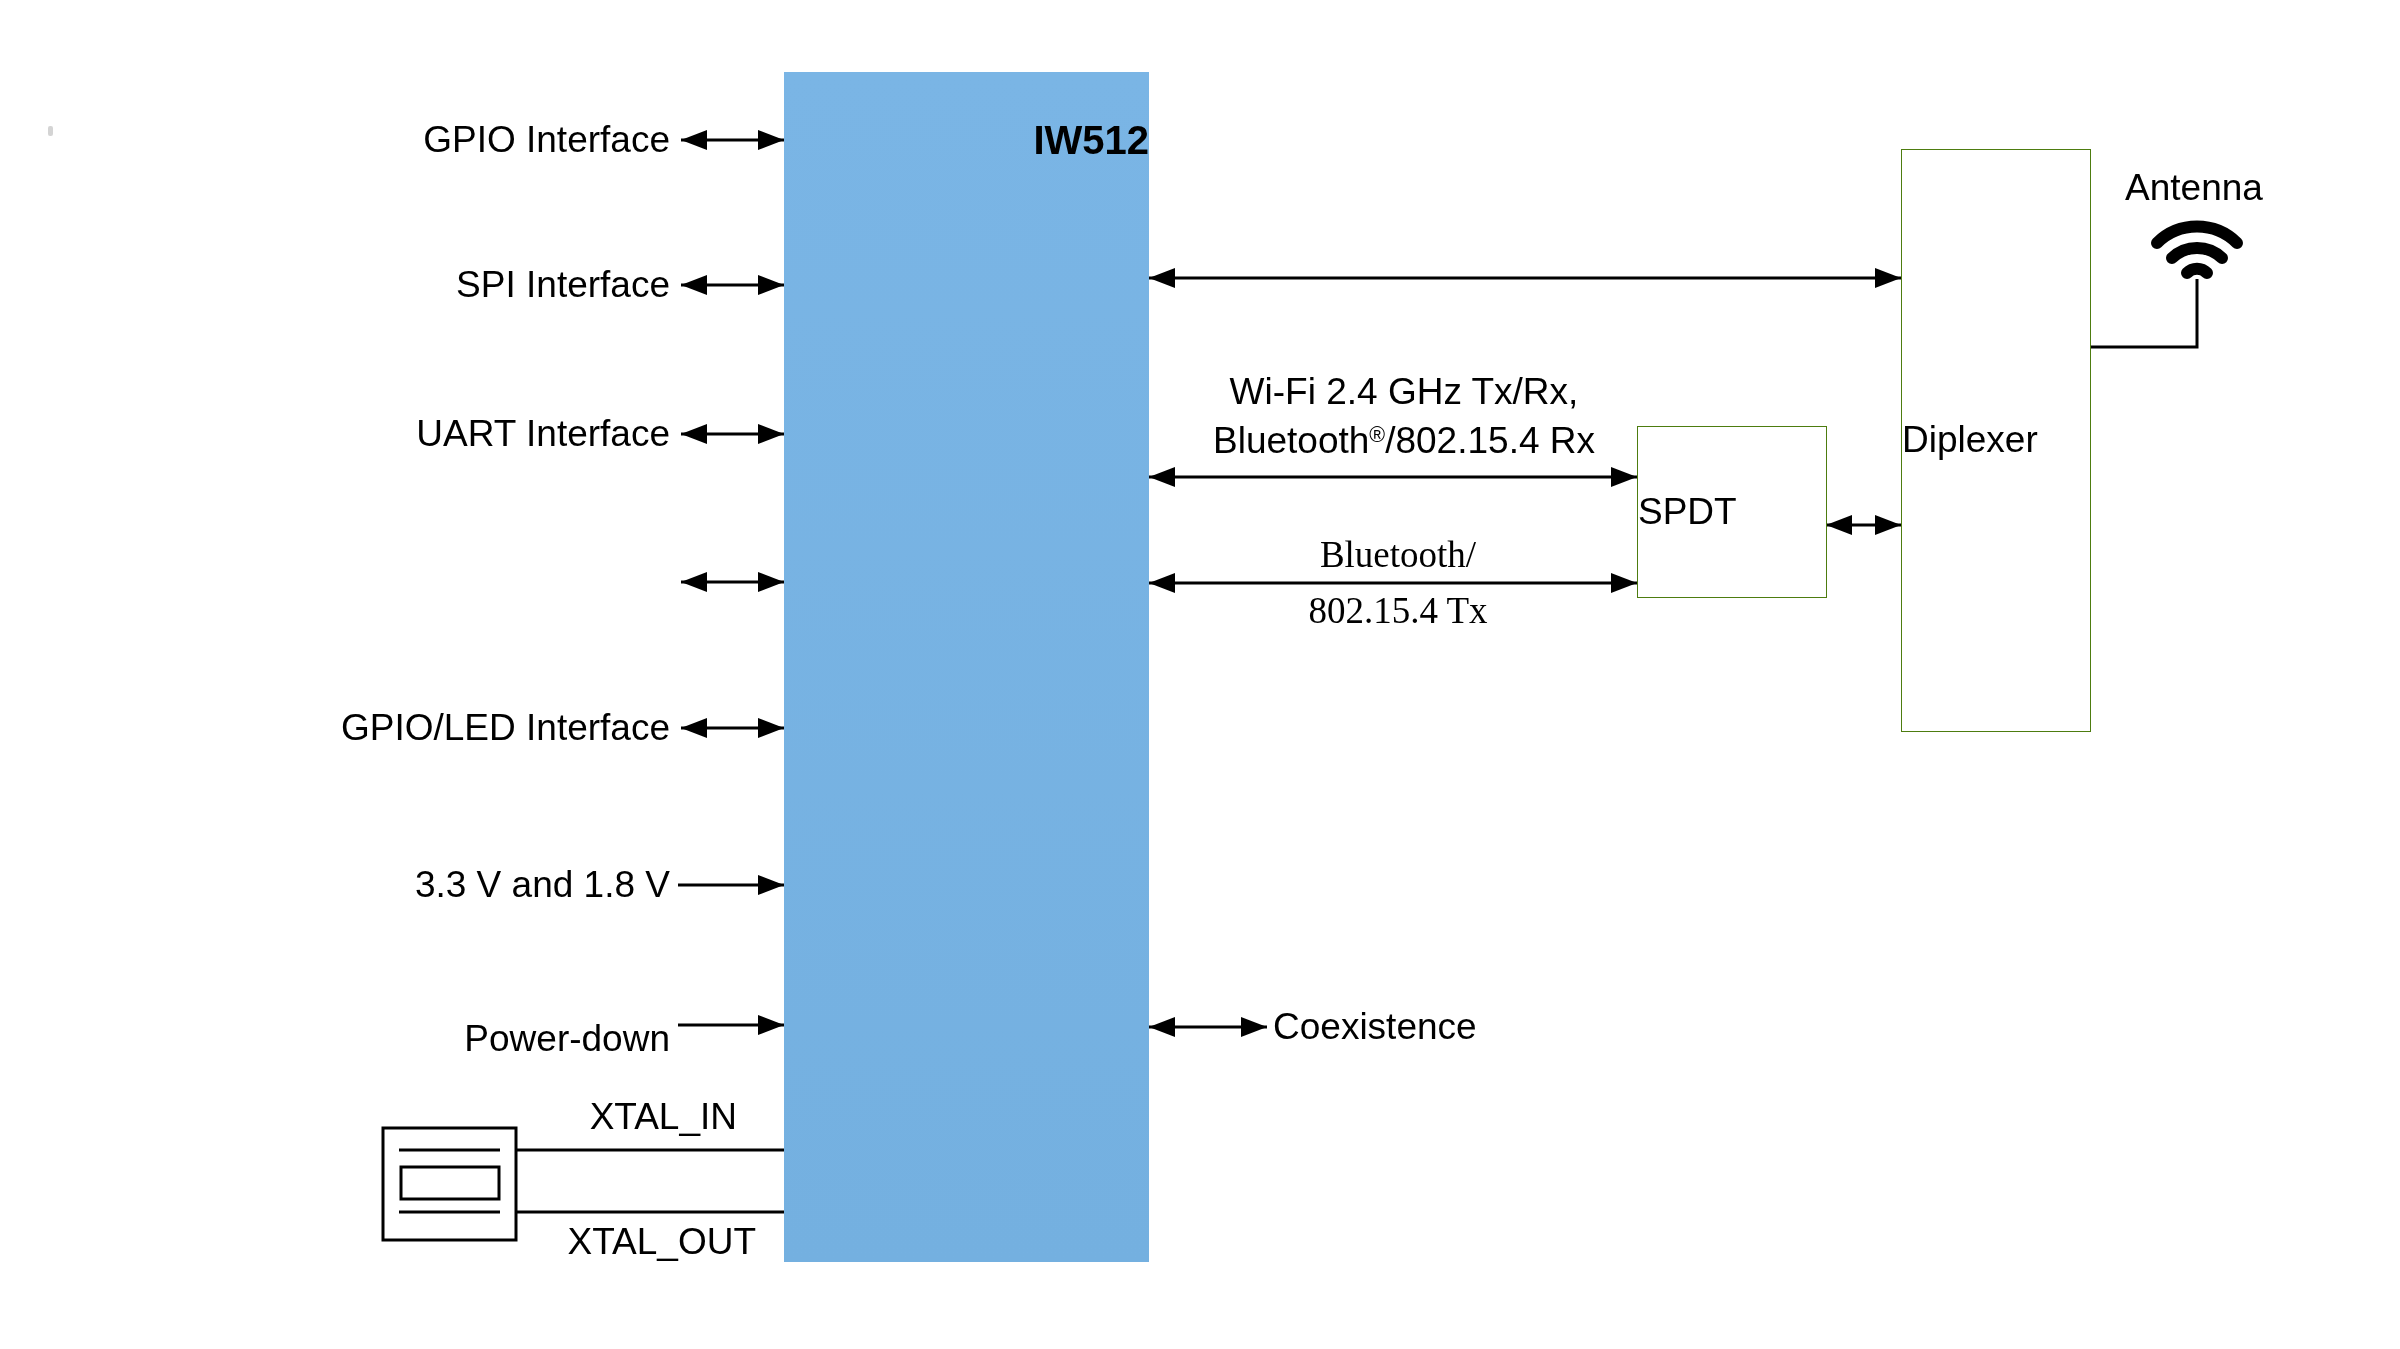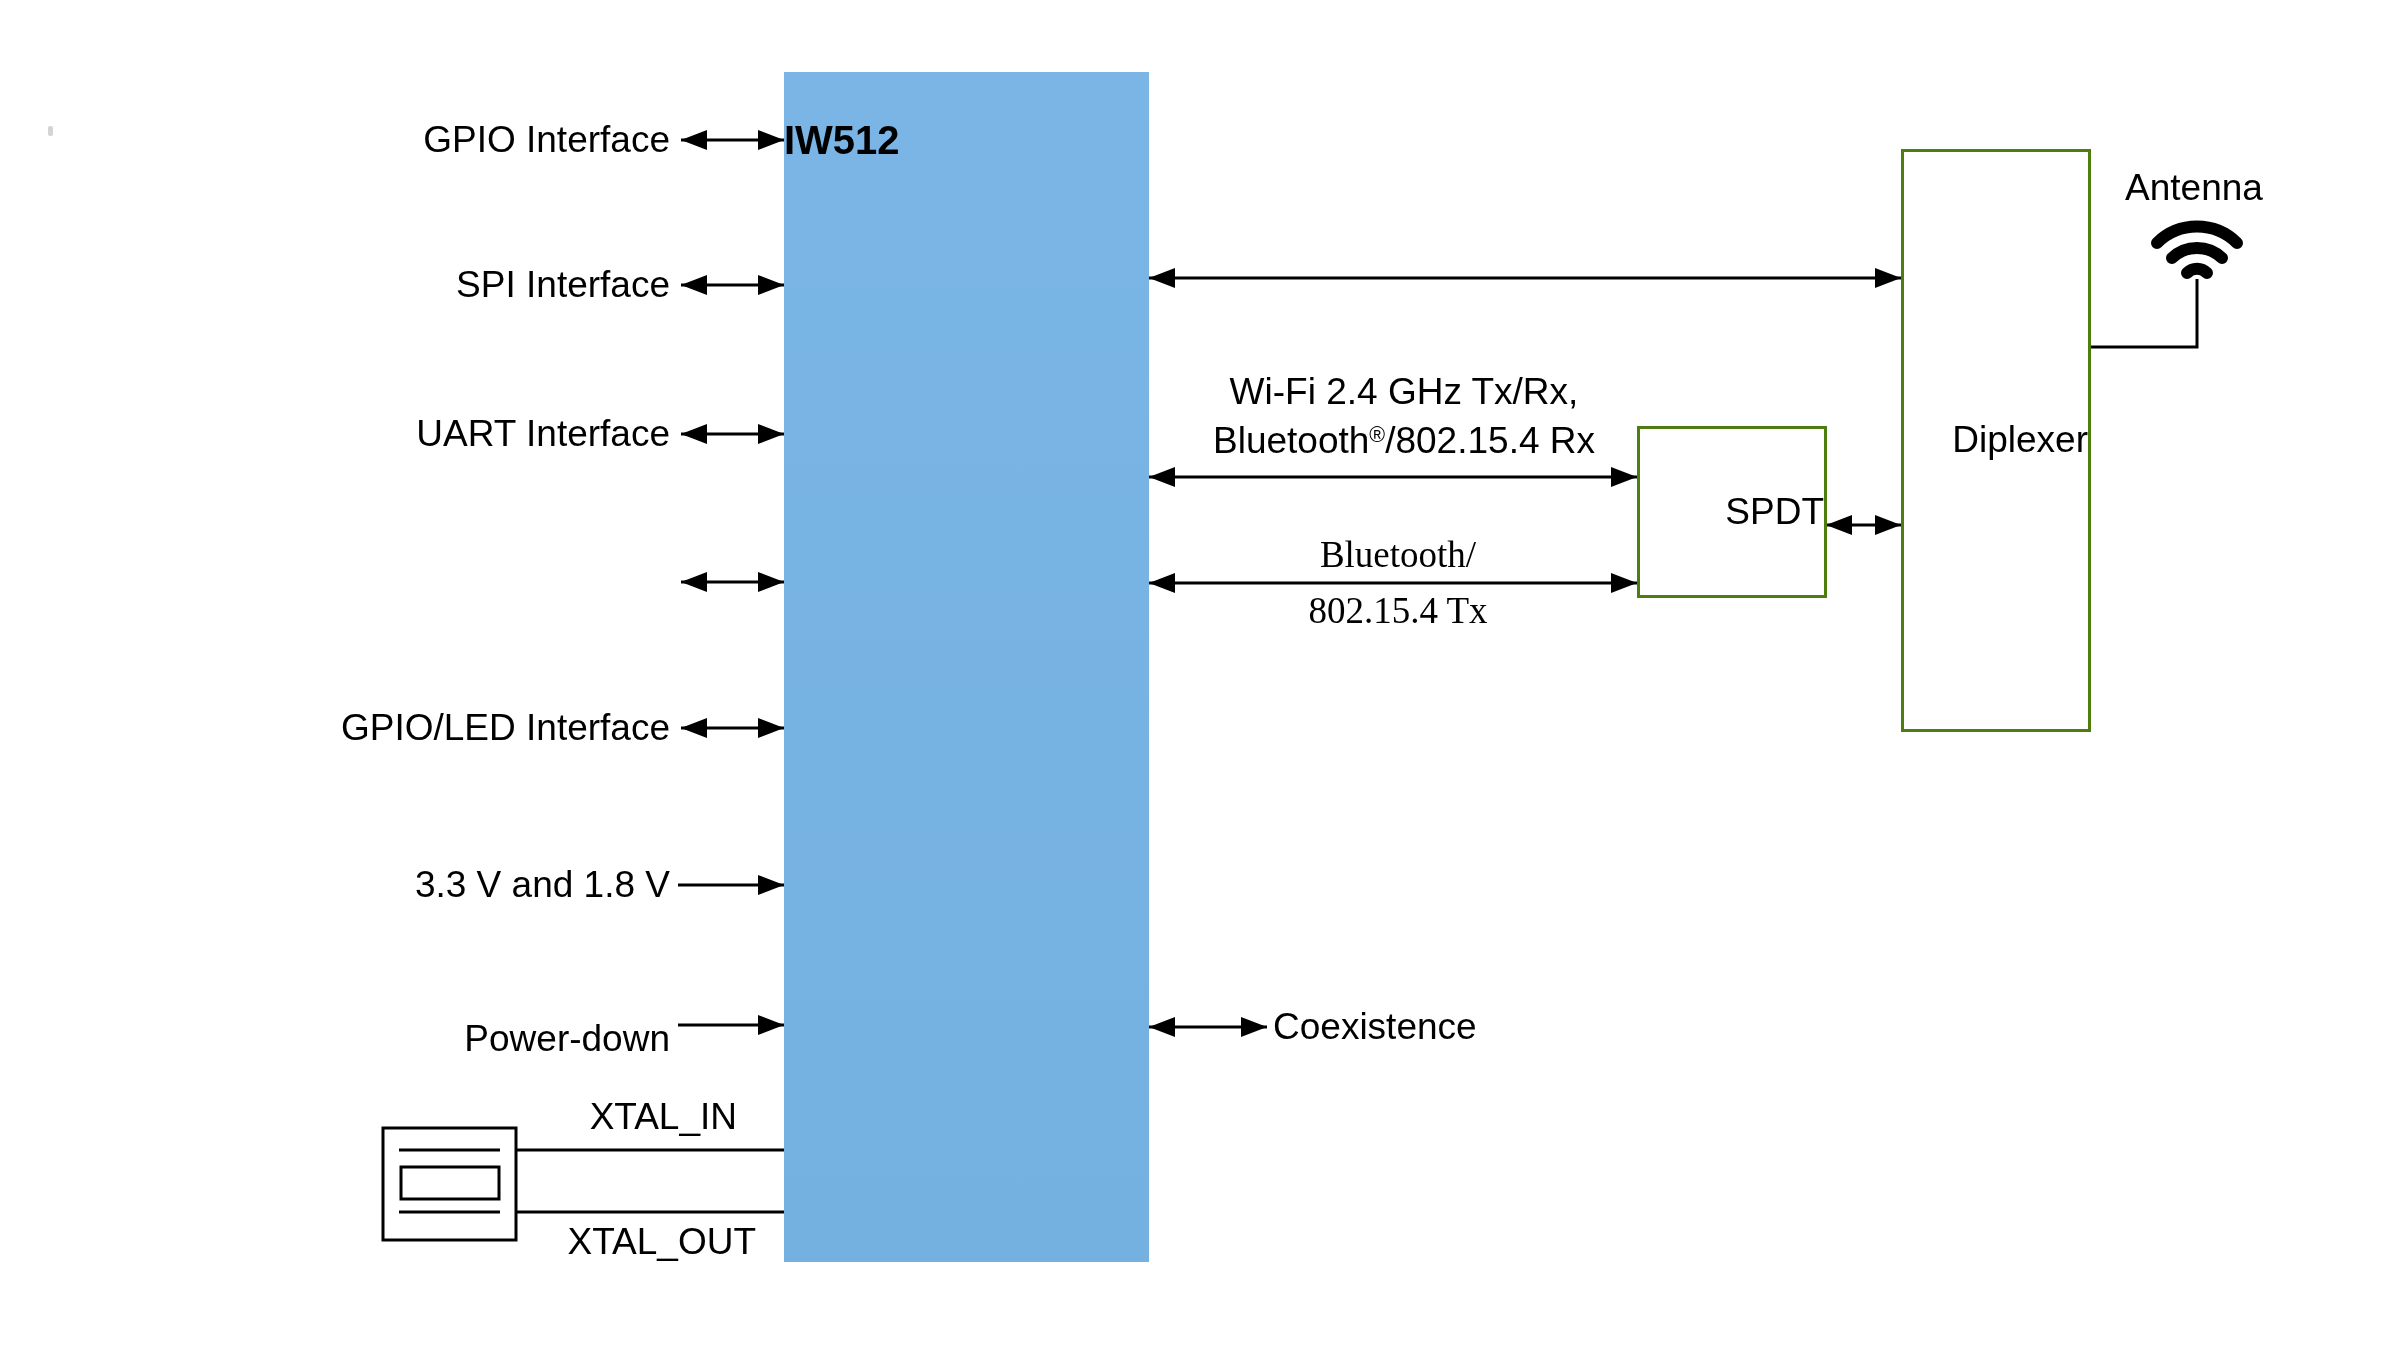--- a/index.html
+++ b/index.html
@@ -12,26 +12,26 @@
   .rgt{transform:translateY(-50%);text-align:right;}
   .lft{transform:translateY(-50%);text-align:left;}
   .sup{font-size:58%;position:relative;top:-0.5em;line-height:0;}
   .wires{position:absolute;left:0;top:0;}
 
   .chip{
     position:absolute;left:784px;top:72px;width:365px;height:1190px;
     background:linear-gradient(180deg,#7ab5e5 0%,#74b0e0 100%);
   }
   .chip-label{
-    position:absolute;left:0;right:0;top:48px;text-align:left;
+    position:absolute;left:0;right:0;top:48px;text-align:right;
     font-weight:bold;font-size:40px;line-height:40px;
   }
   .box{
-    position:absolute;box-sizing:border-box;border:3px solid #4d7c0f;background:#fff;
-    display:flex;align-items:center;justify-content:flex-end;
+    position:absolute;box-sizing:border-box;border:1px solid #4d7c0f;background:#fff;
+    display:flex;align-items:center;justify-content:flex-start;
   }
   .spdt{left:1637px;top:426px;width:190px;height:172px;}
   .diplexer{left:1901px;top:149px;width:190px;height:583px;}
   .box .lbl{position:static;transform:none;}
 
   .audio-lbl{line-height:51px;}
   .wifi24-lbl{line-height:49px;}
   .bttx-lbl{line-height:56px;font-family:Liberation Serif, serif;}
 
   .stray{position:absolute;left:48px;top:126px;width:5px;height:10px;

